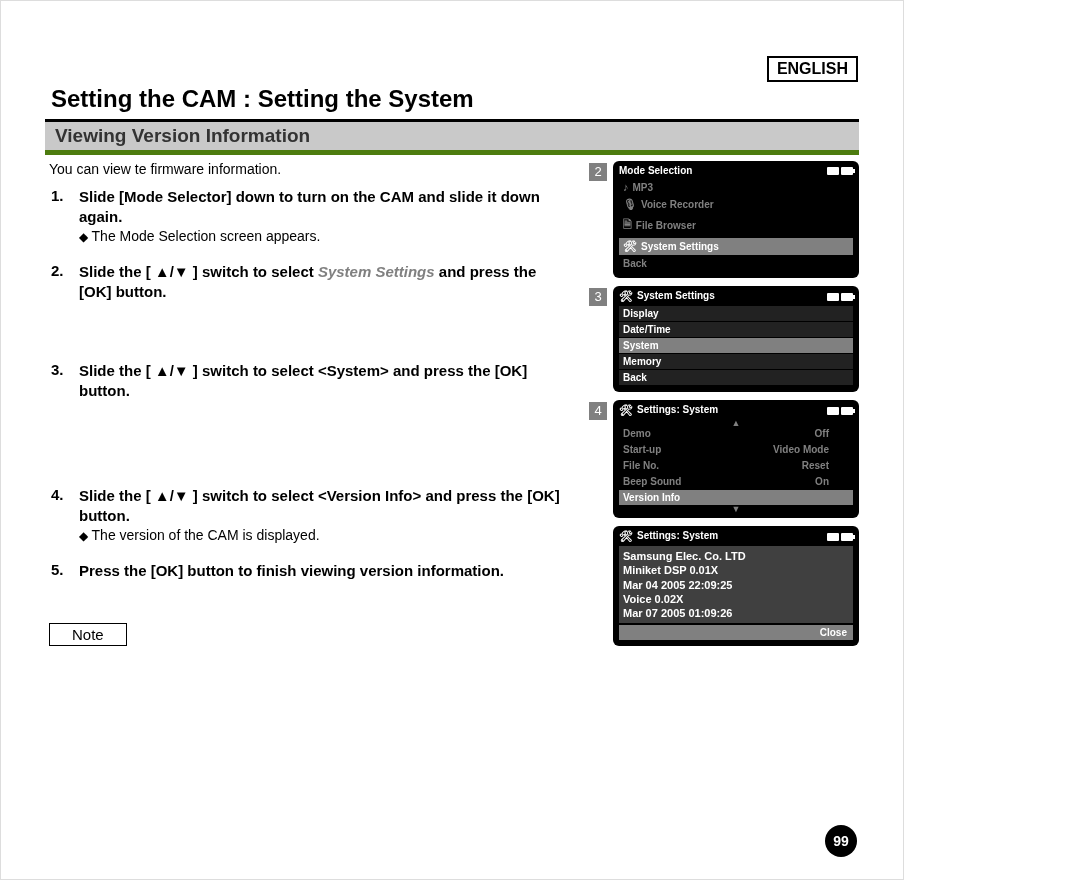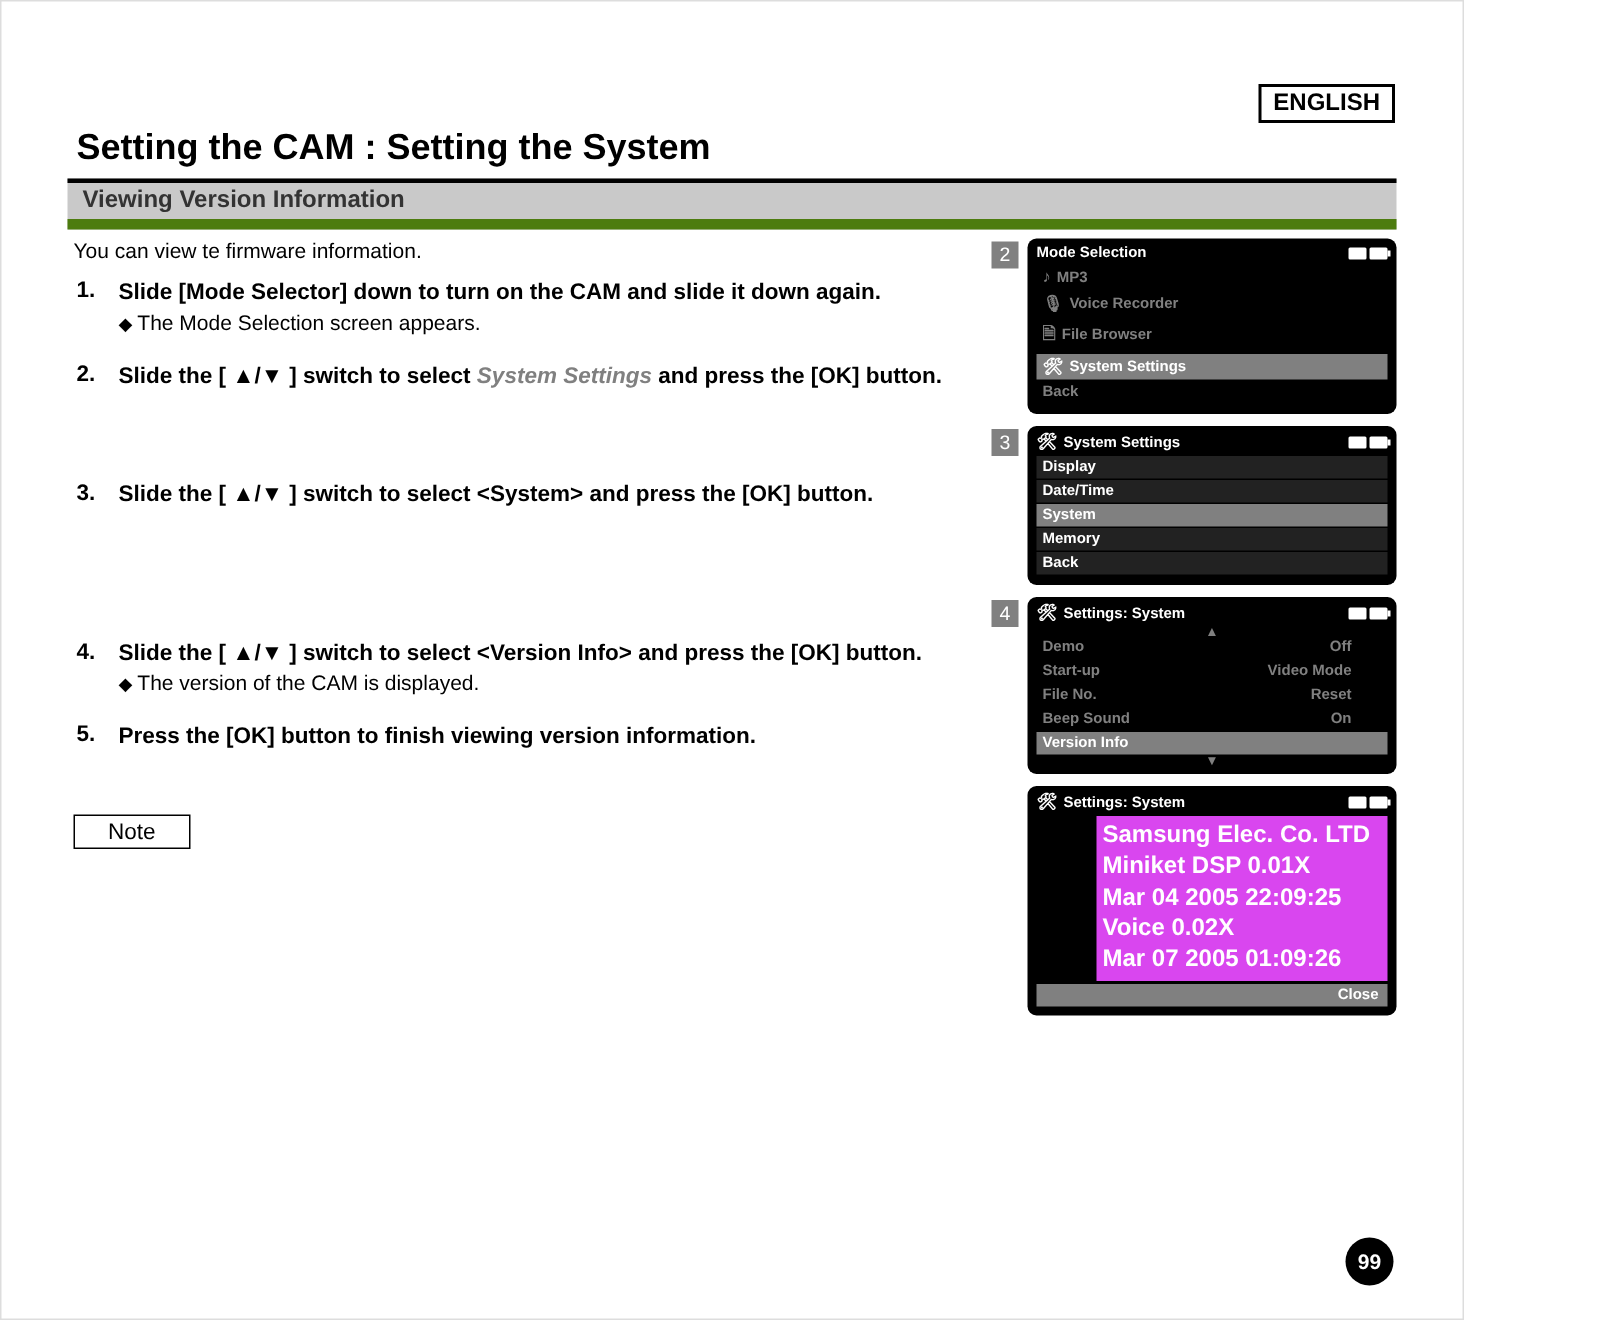--- a/index.html
+++ b/index.html
@@ -3,21 +3,21 @@
 <meta charset="utf-8">
 <style>
   body {
     margin: 0;
     background: #fff;
     font-family: Arial, Helvetica, sans-serif;
     font-size: 14px;
     color: #000;
   }
   .page {
-    width: 976px;
+    width: 904px;
     height: 880px;
     box-sizing: border-box;
     padding: 44px 44px 28px 44px;
     border: 1px solid #ddd;
     position: relative;
     display: flex;
     flex-direction: column;
   }
   .lang-box {
     position: absolute;
@@ -30,23 +30,23 @@
   }
   .page-title {
     font-size: 24px;
     font-weight: bold;
     margin-top: 40px;
     padding: 0 6px 6px 6px;
   }
   .section-title-bar {
     background: #c9c9c9;
     border-top: 3px solid #000;
-    border-bottom: 7px solid #4d7c0f;
+    border-bottom: 5px solid #4d7c0f;
     padding: 3px 10px;
-    font-size: 16px;
+    font-size: 19px;
     font-weight: bold;
     color: #333;
   }
   .body-row {
     display: flex;
     flex: 1;
     gap: 24px;
     margin-top: 6px;
   }
   .left-col {
@@ -142,21 +142,21 @@
     font-weight: bold;
   }
   .screen-header {
     display: flex;
     justify-content: space-between;
     align-items: center;
     margin-bottom: 3px;
     font-size: 10px;
     color:#fff;
   }
-  .screen-header .title-line { display:flex; align-items:flex-end; gap:4px; }
+  .screen-header .title-line { display:flex; align-items:flex-start; gap:4px; }
   .status-icons { display:flex; gap:2px; }
   .status-icons .chip {
     width: 12px; height: 8px;
     background: #fff; border-radius: 1px;
     position: relative;
   }
   .status-icons .chip.batt::after {
     content:""; position:absolute; right:-2px; top:2px; width:2px; height:4px; background:#fff;
   }
   .menu-item {
@@ -173,21 +173,21 @@
     color: #fff;
   }
   .menu-item.dark-row {
     background: #222;
     color: #fff;
   }
   .menu-item.value-row { justify-content: flex-start; color:#808080;}
   .menu-item.value-row .val { margin-left: auto; margin-right: 20px; }
   .scroll-indicator { text-align:center; color:#808080; font-size:9px; line-height:6px; }
   .close-row { text-align:right; background:#808080; color:#fff; padding:2px 6px; margin-top:2px;}
-  .version-block { background:#d946ef; padding:3px 4px; line-height:1.3; color:#fff; font-size:16px;margin-left:40px;}
+  .version-block { background:#404040; padding:3px 4px; line-height:1.3; color:#fff; font-size:11px;}
 
   .glyph { font-size: 11px; color:#808080; }
   .glyph.sel { color:#fff; }
 
   .page-badge {
     position: absolute;
     right: 46px;
     bottom: 22px;
     width: 32px;
     height: 32px;

